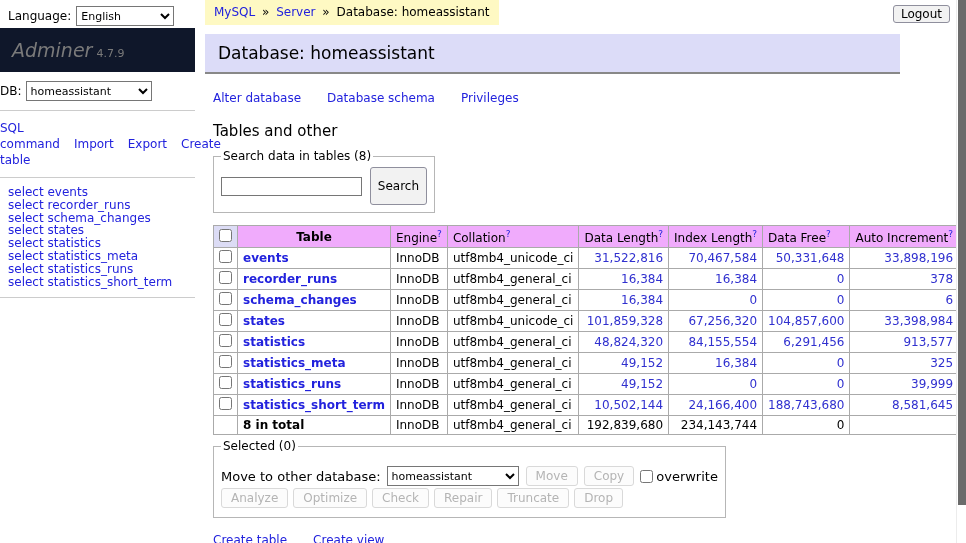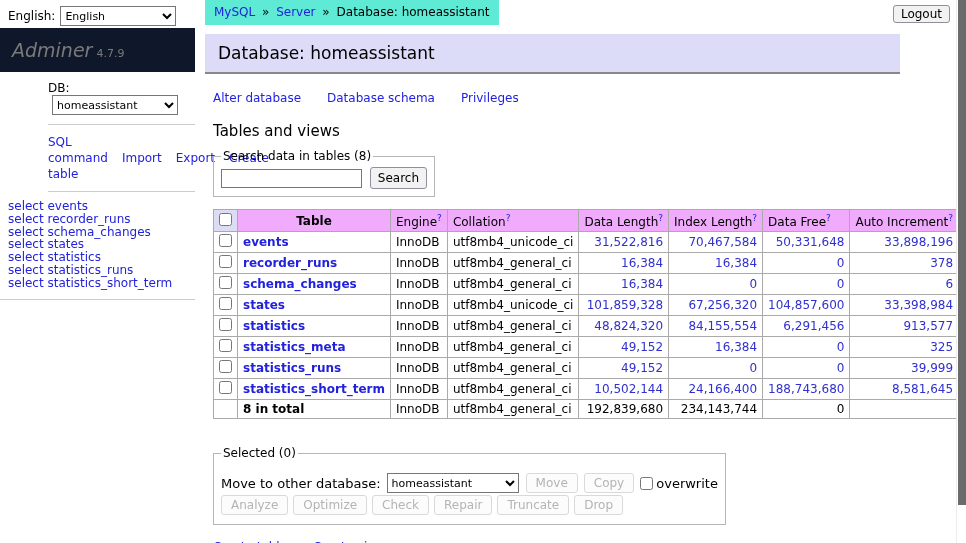--- a/index.html
+++ b/index.html
@@ -10,116 +10,117 @@
     border: 1px solid #767676; background: #fff; }
   button { font-family: "DejaVu Sans", sans-serif; font-size: 12px;
     background: #f2f2f2; border: 1px solid #8f8f9d; border-radius: 3px;
     padding: 2px 8px; color: #000; cursor: pointer; }
   button:disabled { color: #b4b4b4; border-color: #d9d9d9; background: #fcfcfc; cursor: default; }
   input[type=text] { border: 1px solid #767676; height: 19px; font-size: 12px; padding: 0 3px; }
   input[type=checkbox] { width: 13px; height: 13px; }
 
   #language-bar { position: absolute; top: 6px; left: 8px; }
   #language-bar label { margin-right: 5px; }
-  #language-select { width: 116px; }
+  #language-select { width: 98px; }
 
   #sidebar { position: absolute; left: 0; top: 28px; width: 195px; }
   #brand-box { background: #0f172a; padding: 11px 12px; }
   #brand { font-style: italic; font-size: 19px; color: #7a7a7a; }
   #brand-version { font-size: 11px; color: #7a7a7a; margin-left: 4px; }
-  .side-p { padding: 9px 0; border-bottom: 1px solid #ccc; margin-left: 48px; }
+  .side-p { padding: 9px 0; border-bottom: 1px solid #ccc; }
   #db-select { width: 126px; margin-left: 4px; }
   #sidebar-links a { margin-right: 14px; line-height: 16px; }
   #table-links { padding: 8px 8px 9px 8px; border-bottom: 1px solid #ccc; }
   #table-links a { display: block; line-height: 12.8px; }
 
   #logout-button { position: absolute; top: 5px; right: 16px; padding: 1px 7px; }
 
   #scrollbar { position: absolute; right: 0; top: 0; width: 10px; height: 543px;
     background: #fff; border-left: 1px solid #ececec; }
   #scrollbar-thumb { position: absolute; left: 1px; top: 0; width: 8px; height: 505px; background: #6b6b6b; }
 
   #main { position: absolute; left: 205px; top: 0; width: 697px; }
-  #breadcrumb { display: inline-block; background: #5eead4; padding: 5px 10px 6px 9px; }
+  #breadcrumb { display: inline-block; background: #fef9c3; padding: 5px 10px 6px 9px; }
   #breadcrumb .sep { color: #000; margin: 0 3px; }
   #page-title { margin-top: 9px; background: #dcdcf8; padding: 9px 13px;
     font-size: 17px; border-bottom: 2px solid #888; width: 695px; }
   .indent { margin-left: 8px; }
   #db-links { margin-top: 17px; }
   #db-links a { margin-right: 26px; }
   .h3 { font-size: 15px; margin-top: 17px; font-weight: normal; }
 
   fieldset { border: 1px solid #b6b6b6; padding: 4px 7px 7px 7px; width: fit-content; }
   legend { font-size: 12px; padding: 0 2px; }
   #search-fieldset { margin-top: 9px; }
   #search-input { width: 141px; margin-right: 4px; }
-  #search-button { padding: 3px 7px; }
+  #search-button { padding: 11px 7px; }
 
   #tables-table { border-collapse: collapse; margin-top: 12px; table-layout: fixed; }
   #tables-table th, #tables-table td { border: 1px solid #aaa; padding: 2px 5px;
     font-size: 12px; overflow: hidden; white-space: nowrap; height: 17.6px; }
   #tables-table thead th { background: #f0abfc; font-weight: normal; text-align: left; }
   #tables-table thead th.col-table { font-weight: bold; text-align: center; }
   #tables-table thead th.col-check { background: #dcdcf5; text-align: center; }
   sup a { font-size: 9px; }
   td.c-check { text-align: center; }
   td.num { text-align: right; }
   td.num a { color: #3030cf; }
   a.tbl-name { font-weight: bold; }
   tr.total-row td { font-weight: normal; }
   tr.total-row td.t-label { font-weight: bold; }
   tr.total-row td.num { color: #000; }
   td.no-border { border: none; }
 
-  #selected-fieldset { margin-top: 27px; padding-bottom: 9px; }
+  #selected-fieldset { margin-top: 4px; padding-bottom: 9px; }
   #selected-buttons { margin-top: 2px; }
   #selected-buttons button { margin-right: 5px; padding: 2px 9px; }
   #move-row { margin-top: 9px; display: flex; align-items: center; }
   #move-label { font-size: 13px; margin-right: 6px; }
   #move-db-select { width: 132px; margin-right: 7px; }
   #move-row button { margin-right: 6px; padding: 2px 9px; }
   #overwrite-wrap { display: flex; align-items: center; font-size: 13px; }
   #overwrite-wrap input { margin-right: 3px; }
 
   .links-row { margin-top: 15px; }
   .links-row a { margin-right: 26px; }
 </style>
 </head>
 <body>
 
 <div id="language-bar">
-  <label>English:</label><select id="language-select"><option>English</option></select>
+  <label>Language:</label><select id="language-select"><option>English</option></select>
 </div>
 
 <button id="logout-button">Logout</button>
 
 <div id="sidebar">
   <div id="brand-box">
     <span id="brand">Adminer</span><span id="brand-version">4.7.9</span>
   </div>
   <div class="side-p">
     <span>DB:</span><select id="db-select"><option>homeassistant</option></select>
   </div>
   <div class="side-p" id="sidebar-links"><a href="#">SQL command</a><a href="#">Import</a><a href="#">Export</a><a href="#">Create table</a></div>
   <div id="table-links">
       <a href="#">select events</a>
       <a href="#">select recorder_runs</a>
       <a href="#">select schema_changes</a>
       <a href="#">select states</a>
       <a href="#">select statistics</a>
+      <a href="#">select statistics_meta</a>
       <a href="#">select statistics_runs</a>
       <a href="#">select statistics_short_term</a>
     </div>
 </div>
 
 <div id="main">
   <div id="breadcrumb"><a href="#">MySQL</a><span class="sep"> » </span><a href="#">Server</a><span class="sep"> » </span><span>Database: homeassistant</span></div>
   <div id="page-title">Database: homeassistant</div>
   <div id="db-links" class="indent"><a href="#">Alter database</a><a href="#">Database schema</a><a href="#">Privileges</a></div>
-  <div class="h3 indent">Tables and views</div>
+  <div class="h3 indent">Tables and other</div>
 
   <fieldset id="search-fieldset" class="indent">
     <legend>Search data in tables (8)</legend>
     <input type="text" id="search-input" value="" style="">
     <button id="search-button">Search</button>
   </fieldset>
 
   <table id="tables-table" class="indent">
     <colgroup>
       <col style="width:20px">

